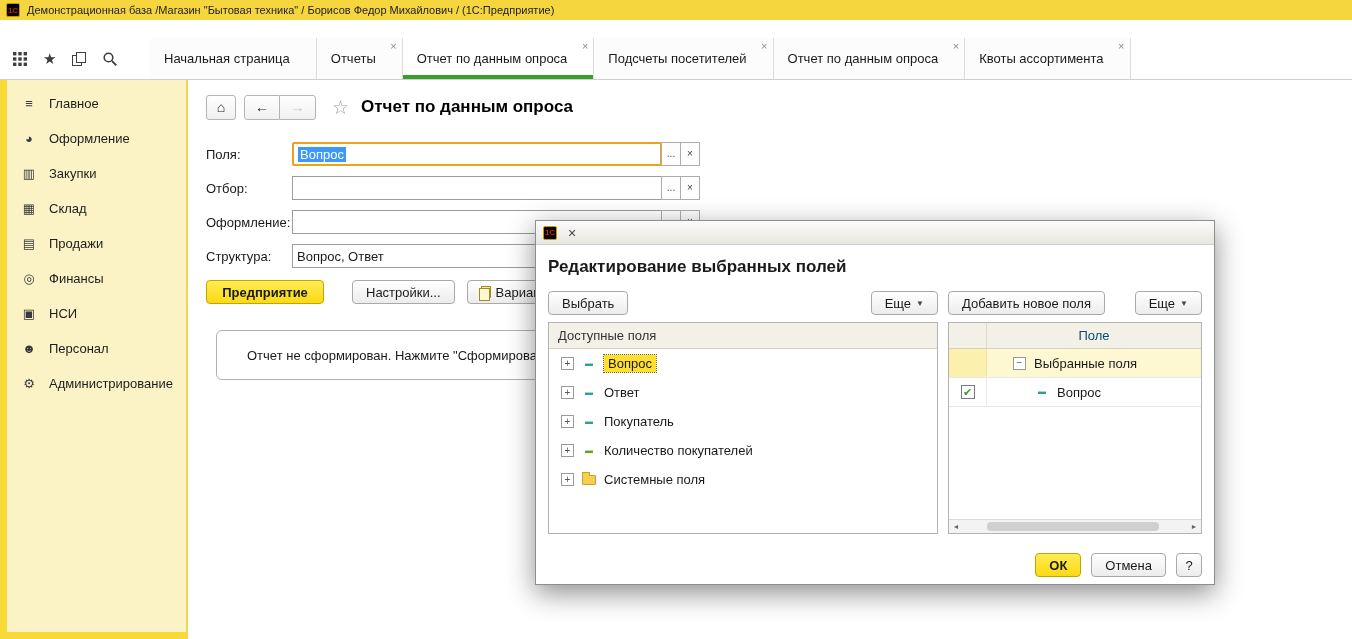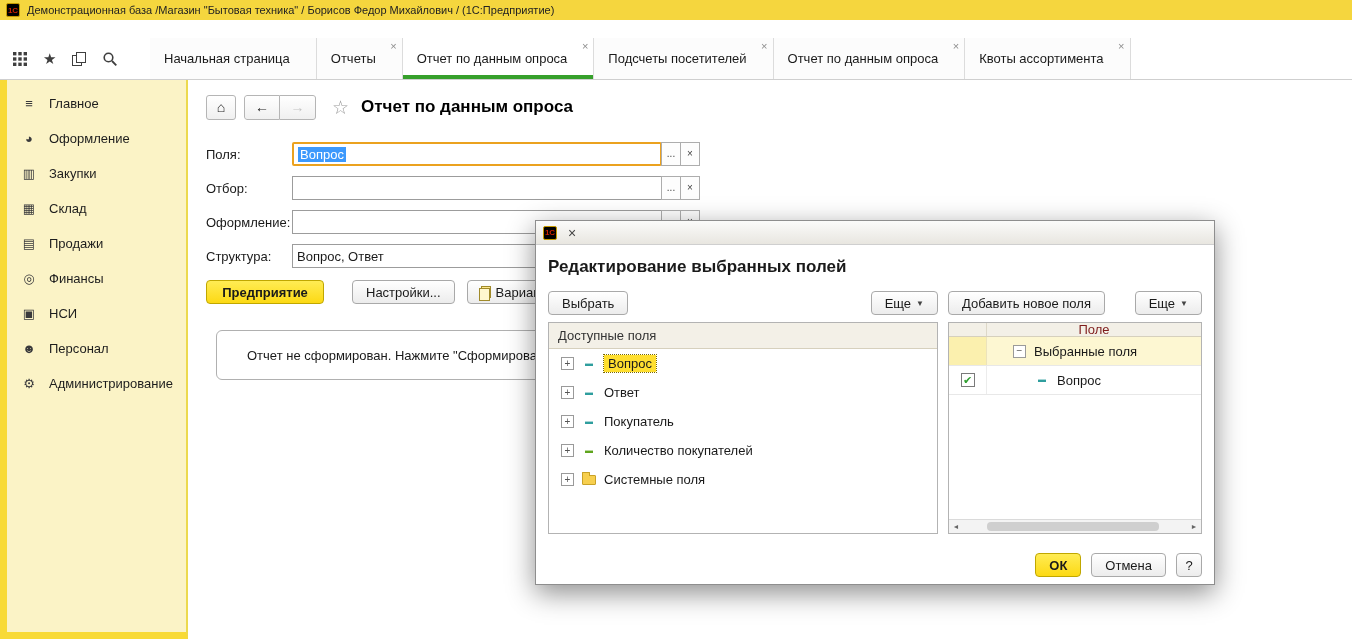--- a/index.html
+++ b/index.html
@@ -97,21 +97,21 @@
   .expander { width:13px; height:13px; flex:none; border:1px solid #9a9a9a; background:#fff; color:#555;
               display:flex; align-items:center; justify-content:center; font-size:10px; line-height:1; }
   .f-icon { width:14px; flex:none; text-align:center; font-size:8px; line-height:1; }
   .f-icon.teal { color:#2f9e9e; }
   .f-icon.green { color:#5fa51d; }
   .folder-icon { width:14px; height:10px; flex:none; background:#f7cf4e; border:1px solid #c9a227; border-radius:1px; position:relative; }
   .folder-icon::before { content:""; position:absolute; top:-4px; left:-1px; width:6px; height:3px; background:#f7cf4e;
                          border:1px solid #c9a227; border-bottom:none; border-radius:1px 1px 0 0; }
   .tree-label.selected { background:#ffdf30; outline:1px dotted #7a6a00; padding:1px 4px; }
 
-  .grid-header { height:14px; background:#f3f0e7; border-bottom:1px solid #d6d0bd; display:flex; color:#7f1d1d; }
+  .grid-header { height:26px; background:#f3f0e7; border-bottom:1px solid #d6d0bd; display:flex; color:#0c4a6e; }
   .cell-cb { width:38px; flex:none; border-right:1px solid #ddd8c8; display:flex; align-items:center; justify-content:center; }
   .cell-field { flex:1; display:flex; align-items:center; }
   .grid-header .cell-field { justify-content:center; }
   .grid-row { height:29px; display:flex; border-bottom:1px solid #e8e8e8; }
   .grid-row.group { background:#fdf7d2; }
   .grid-row.group .cell-cb { background:#fbf0ae; border-right:1px solid #ece3bb; }
   .grid-row .cell-cb { border-right:1px solid #ececec; }
   .grid-row.group .cell-field { padding-left:26px; gap:8px; }
   .grid-row.item .cell-field { padding-left:48px; gap:8px; }
   .checkbox { width:14px; height:14px; border:1px solid #7a7a7a; background:#fff; display:flex; align-items:center; justify-content:center; }

